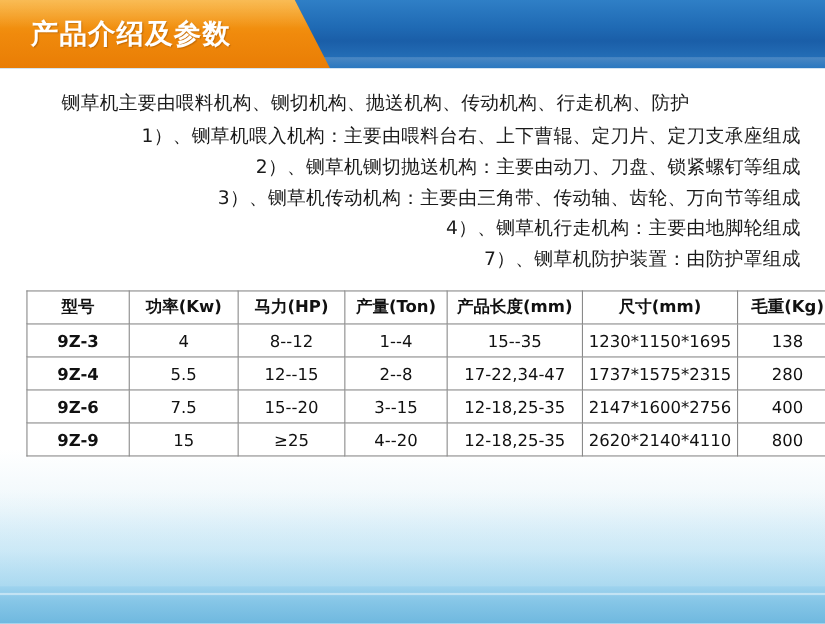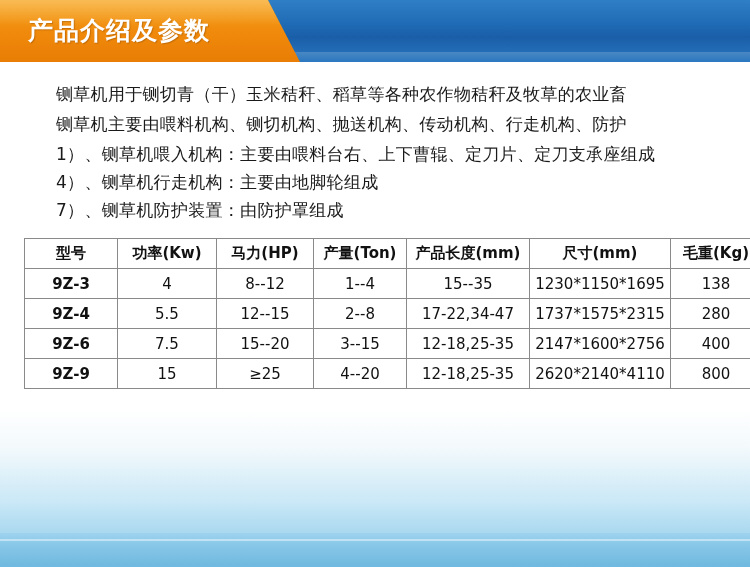--- a/index.html
+++ b/index.html
@@ -114,20 +114,21 @@
   .para.noindent {
     text-indent: 0;
   }
   .list-item {
     font-size: 17px;
     color: #1a1a1a;
     line-height: 28px;
     margin: 0;
     text-indent: 34px;
     letter-spacing: 0.3px;
+    text-align: right;
   }
   
   .table-wrap {
     position: relative;
     margin: 14px 0 0 0;
     padding: 0 24px;
   }
   table.spec {
     border-collapse: collapse;
     width: 702px;
@@ -165,24 +166,25 @@
 
 <div class="page">
 
   <div class="banner">
     <div class="banner-bg"></div>
     <div class="banner-orange"></div>
     <div class="banner-title">产品介绍及参数</div>
   </div>
 
   <div class="content">
-    <p class="para">铡草机用于铡切青（干）玉米秸秆、稻草等各种农作物秸秆及牧草的农业畜</p>
     <p class="para">铡草机主要由喂料机构、铡切机构、抛送机构、传动机构、行走机构、防护</p>
 
     <p class="list-item">1）、铡草机喂入机构：主要由喂料台右、上下曹辊、定刀片、定刀支承座组成</p>
+    <p class="list-item">2）、铡草机铡切抛送机构：主要由动刀、刀盘、锁紧螺钉等组成</p>
+    <p class="list-item">3）、铡草机传动机构：主要由三角带、传动轴、齿轮、万向节等组成</p>
     <p class="list-item">4）、铡草机行走机构：主要由地脚轮组成</p>
     <p class="list-item">7）、铡草机防护装置：由防护罩组成</p>
 
   </div>
 
   <div class="table-wrap">
     <table class="spec">
       <thead>
         <tr>
           <th class="c0">型号</th>

